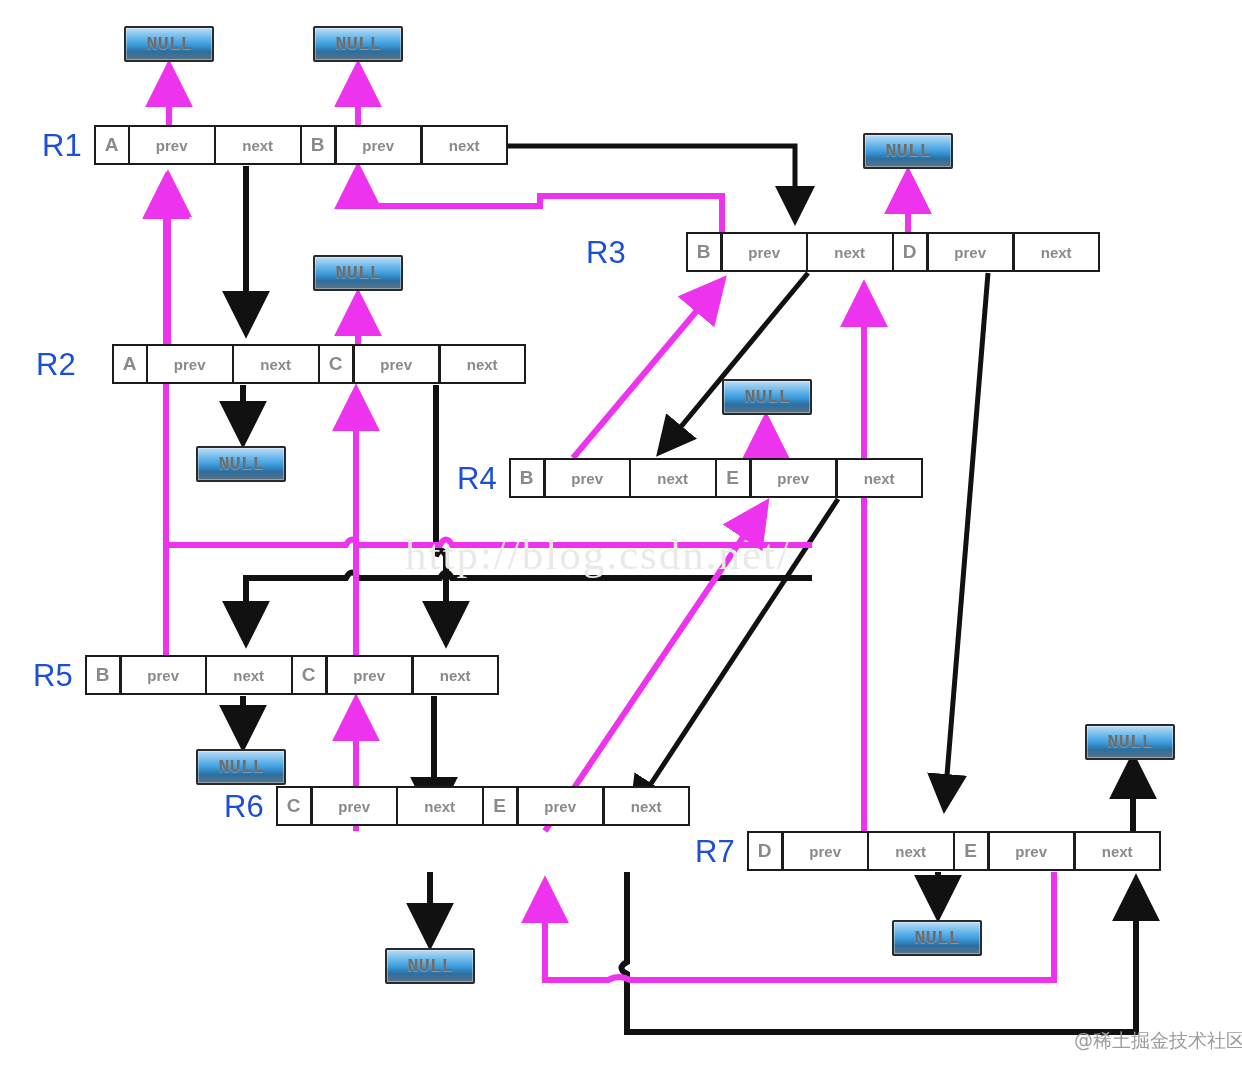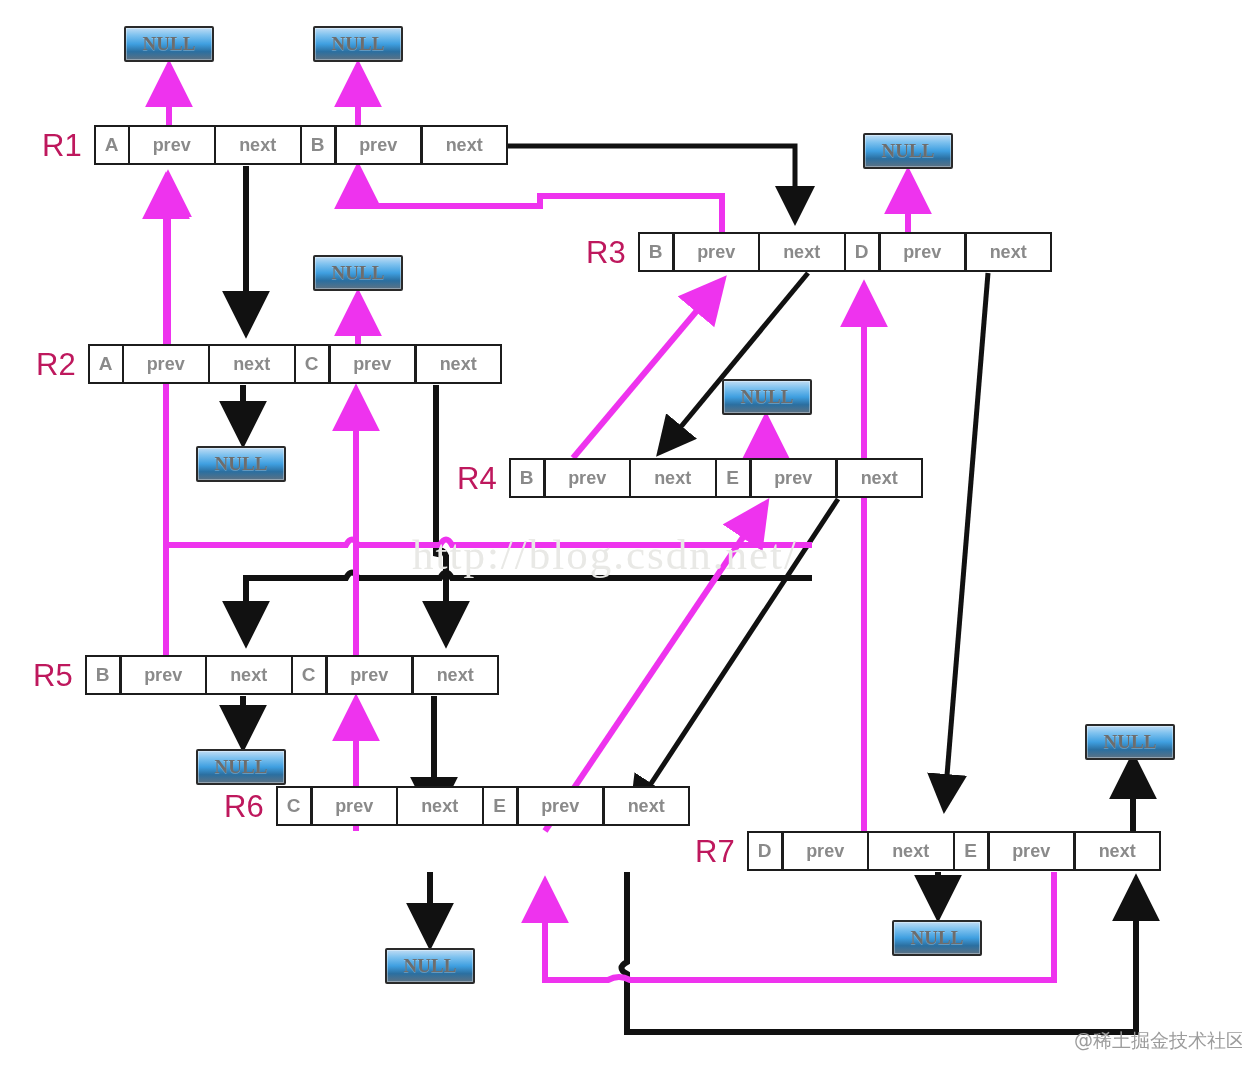--- a/index.html
+++ b/index.html
@@ -24,56 +24,55 @@
     height: 1080px;
   }
   .watermark-url {
     position: absolute;
     font-family: "Liberation Serif", serif;
     font-size: 43px;
     color: #e9e9e6;
     letter-spacing: 2px;
     white-space: nowrap;
     user-select: none;
-    margin-left: 7px;
   }
   .watermark-cn {
     position: absolute;
     font-family: "DejaVu Sans", sans-serif;
     font-size: 19px;
     color: #9c9c9c;
     white-space: nowrap;
     user-select: none;
   }
   
   .row {
     position: absolute;
     display: flex;
     align-items: center;
   }
   .row-label {
     font-family: "Liberation Sans", sans-serif;
     font-size: 31px;
-    color: #be185d;
+    color: #1d4ed8;
     margin-right: 12px;
     line-height: 1;
   }
   .struct {
     display: flex;
     align-items: stretch;
     background: #fdfdfd;
   }
   .cell {
     border: 2px solid #1c1c1c;
     margin-left: -2px;
     display: flex;
     align-items: center;
     justify-content: center;
     font-family: "Liberation Sans", sans-serif;
-    font-size: 18px;
+    font-size: 15px;
     font-weight: bold;
     color: #8a8a8a;
     background: #ffffff;
     height: 40px;
     box-sizing: border-box;
   }
   .cell:first-child { margin-left: 0; }
   .cell.key {
     width: 36px;
     font-size: 19px;
@@ -94,21 +93,21 @@
     background: linear-gradient(to bottom,
                 #bfdcf4 0%,
                 #7fc2ef 22%,
                 #3f9fe0 50%,
                 #2b6fa0 74%,
                 #5c7284 100%);
     box-shadow: inset 0 0 0 1px rgba(255,255,255,0.35);
     display: flex;
     align-items: center;
     justify-content: center;
-    font-family: Liberation Serif, serif;
+    font-family: Liberation Mono, monospace;
     font-size: 19px;
     font-weight: bold;
     color: #6d6d6d;
     text-shadow: 0 1px 0 rgba(255,255,255,0.25);
     box-sizing: border-box;
   }
 </style>
 </head>
 <body>
 
@@ -205,33 +204,33 @@
     <div class="struct">
       <div class="cell key">A</div>
       <div class="cell ptr">prev</div>
       <div class="cell ptr">next</div>
       <div class="cell key">B</div>
       <div class="cell ptr gap">prev</div>
       <div class="cell ptr gap">next</div>
     </div>
   </div>
 
-  <div class="row" style="left:36px; top:344px;">
+  <div class="row" style="left:36px; top:344px;gap:24px;">
     <div class="row-label">R2</div>
     <div class="struct">
       <div class="cell key">A</div>
       <div class="cell ptr">prev</div>
       <div class="cell ptr">next</div>
       <div class="cell key">C</div>
       <div class="cell ptr gap">prev</div>
       <div class="cell ptr gap">next</div>
     </div>
   </div>
 
-  <div class="row" style="left:586px; top:232px;">
+  <div class="row" style="left:586px; top:232px;gap:48px;">
     <div class="row-label">R3</div>
     <div class="struct">
       <div class="cell key">B</div>
       <div class="cell ptr gap">prev</div>
       <div class="cell ptr">next</div>
       <div class="cell key">D</div>
       <div class="cell ptr gap">prev</div>
       <div class="cell ptr gap">next</div>
     </div>
   </div>

